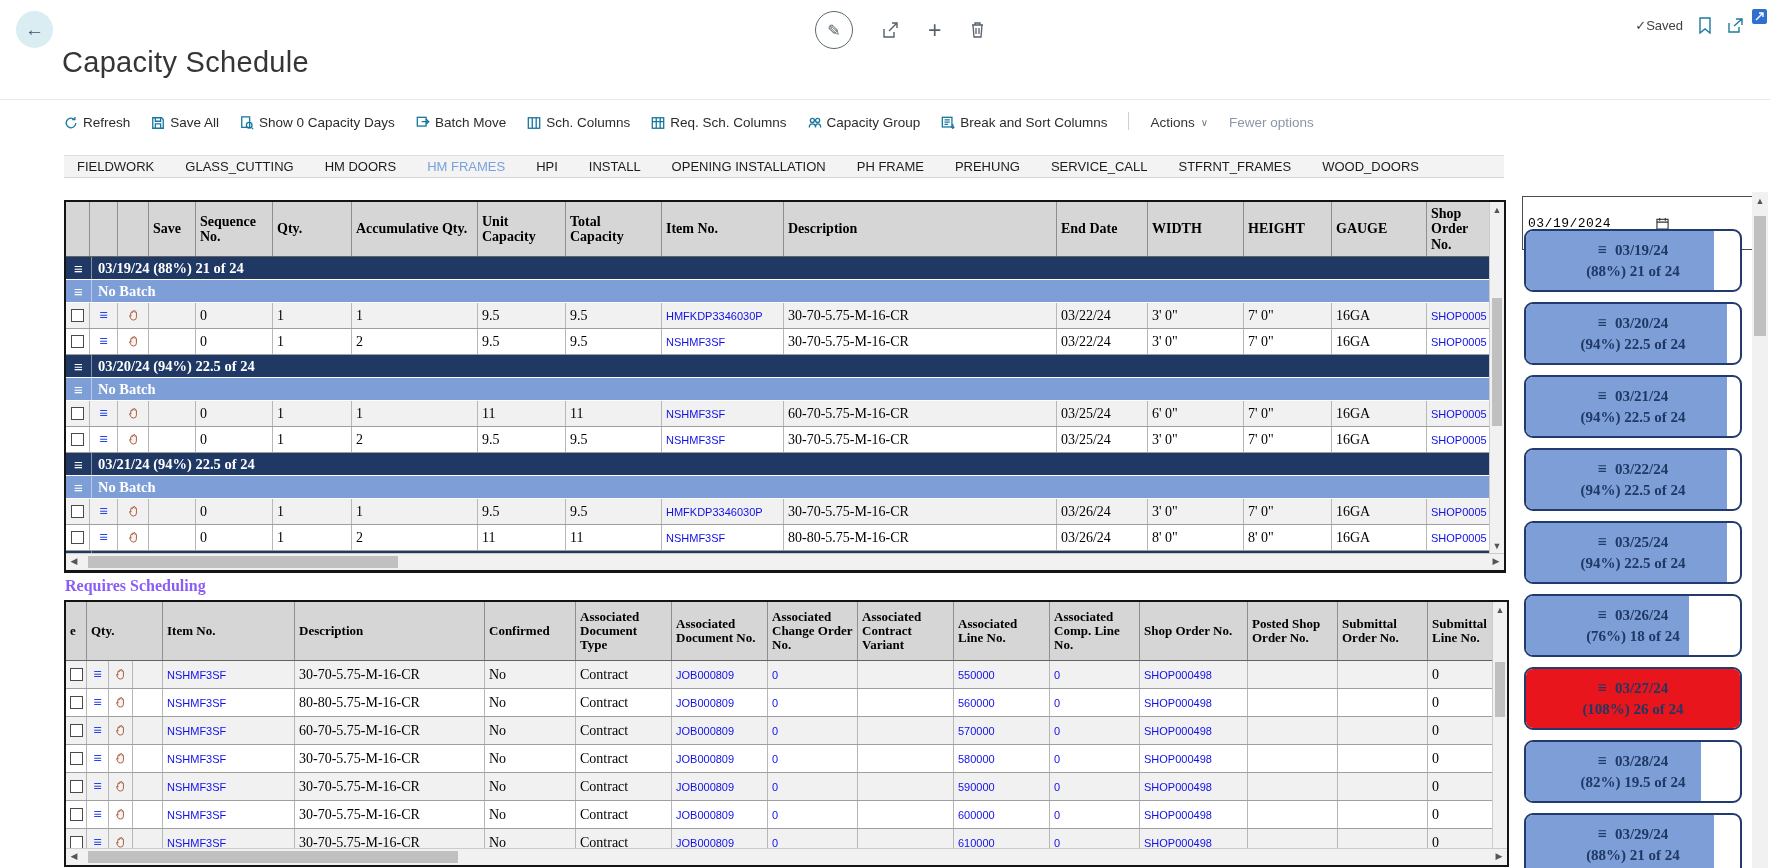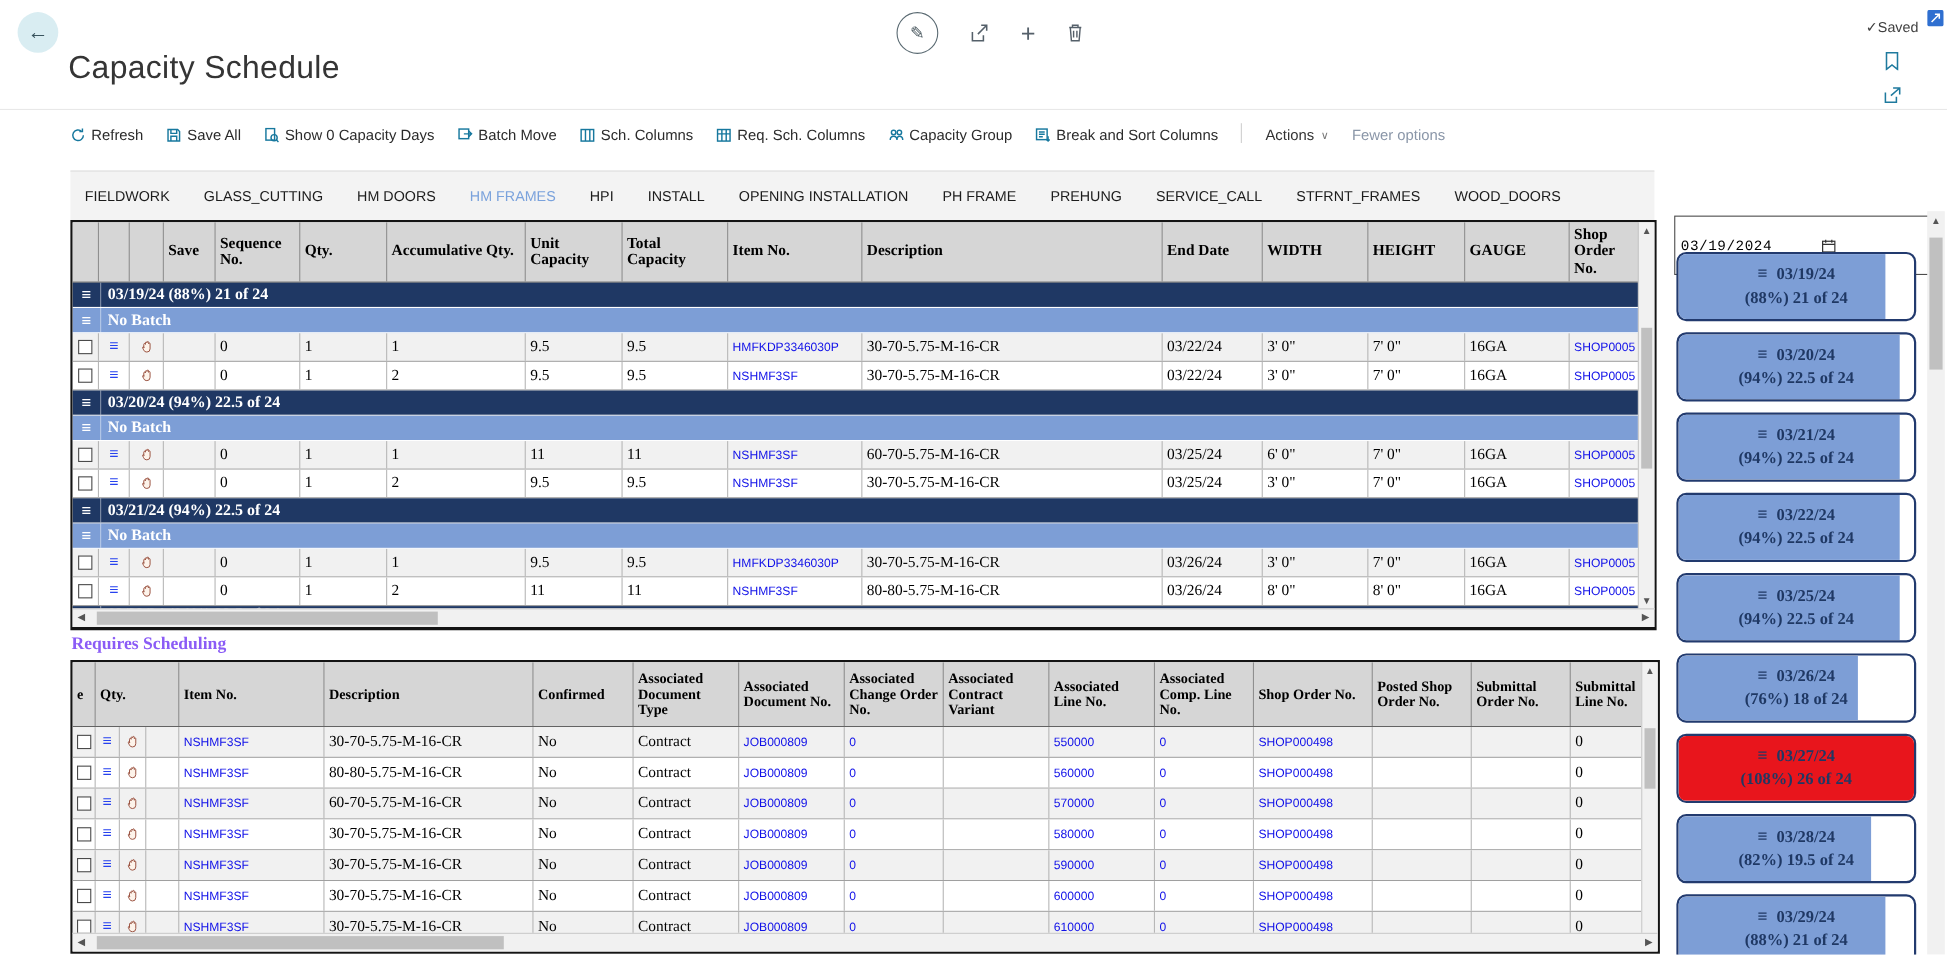--- a/index.html
+++ b/index.html
@@ -6,34 +6,34 @@
   #app{position:relative;width:1770px;height:868px;background:#fff;overflow:hidden;
        font-family:"Liberation Sans",sans-serif;color:#222;}
   .abs{position:absolute;}
   
   #backBtn{left:16px;top:11px;width:37px;height:37px;border-radius:50%;background:#d9edf2;
            display:flex;align-items:center;justify-content:center;font-size:19px;color:#39545e;cursor:pointer;}
   #pageTitle{left:62px;top:46px;font-size:29px;font-weight:300;color:#353535;letter-spacing:.3px;}
   #centerIcons{left:815px;top:11px;display:flex;align-items:center;gap:28px;}
   .circIcon{width:36px;height:36px;border:1px solid #5a6a72;border-radius:50%;display:flex;align-items:center;justify-content:center;color:#4c5a61;font-size:16px;}
   .flatIcon{color:#55606a;display:flex;align-items:center;}
-  #rightIcons{right:26px;top:17px;display:flex;align-items:center;gap:15px;flex-direction:column;}
+  #rightIcons{right:26px;top:17px;display:flex;align-items:center;gap:15px;}
   #savedLbl{font-size:13px;color:#404040;}
   #cornerBlue{right:3px;top:9px;}
   #hdrDivider{left:0;top:99px;width:1770px;height:1px;background:#e8e8e8;}
   
   #toolbar{left:64px;top:106px;height:24px;display:flex;align-items:flex-end;gap:21px;}
   .tbItem{display:flex;align-items:center;gap:5px;font-size:13.5px;color:#2b2b2b;cursor:pointer;white-space:nowrap;}
   .tbItem svg{flex:0 0 auto;}
   .tbSep{width:1px;height:18px;background:#cfcfcf;}
   .tbActions{font-size:13.5px;color:#333;display:flex;gap:6px;align-items:center;cursor:pointer;}
   .tbChev{font-size:10px;color:#777;}
   .tbFewer{font-size:13.5px;color:#8a96a8;cursor:pointer;}
   
-  #tabBar{left:64px;top:155px;width:1440px;height:46px;background:#f3f3f3;border-top:1px solid #dedede;
+  #tabBar{left:64px;top:155px;width:1440px;height:23px;background:#f3f3f3;border-top:1px solid #dedede;
           border-bottom:1px solid #d5d5d5;display:flex;align-items:center;gap:31px;padding-left:13px;box-sizing:border-box;}
   .tab{font-size:13px;color:#1c1c1c;cursor:pointer;white-space:nowrap;}
   .tab.sel{color:var(--tabsel);}
   
   .gridBox{background:#fff;border:2px solid #141414;box-sizing:border-box;}
   .thead{display:grid;background:#d6d6d6;border-bottom:1px solid #636363;}
   .th{display:flex;align-items:center;padding:1px 4px;border-right:1px solid #8f8f8f;
       font-family:"Liberation Serif",serif;font-weight:bold;font-size:14px;color:#000;line-height:1.08;overflow:hidden;}
   .band{display:grid;grid-template-columns:26px 1fr;background:var(--navy);color:#fff;height:22px;border-bottom:1px solid #fff;}
   .band.batch{background:var(--mid);}

